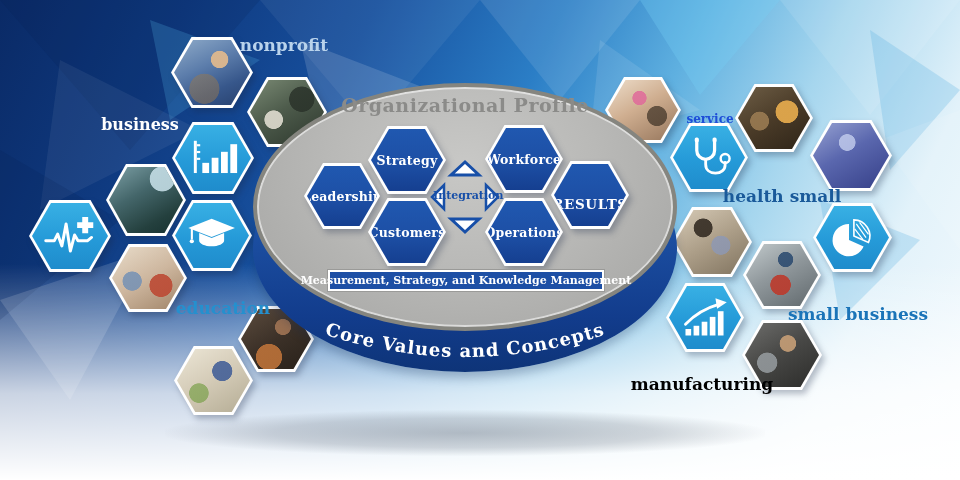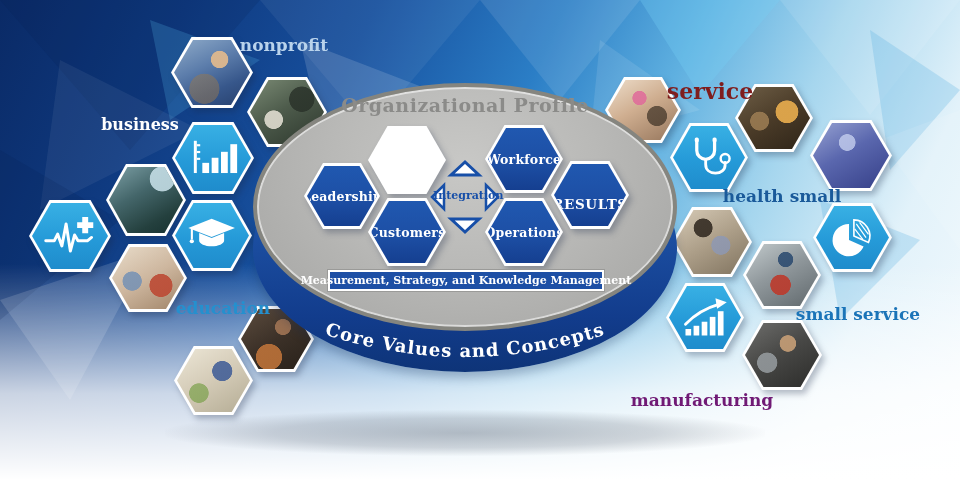--- a/index.html
+++ b/index.html
@@ -34,22 +34,22 @@
   .ph6{background:radial-gradient(circle at 62% 35%,rgba(60,90,150,.85) 0 16%,rgba(60,90,150,0) 17%),radial-gradient(circle at 30% 70%,rgba(122,160,74,.7) 0 14%,rgba(122,160,74,0) 15%),linear-gradient(150deg,#ece6d6 0%,#d3cab6 50%,#b4ac94 100%);}
   .ph7{background:radial-gradient(circle at 45% 30%,rgba(224,106,154,.85) 0 12%,rgba(224,106,154,0) 13%),radial-gradient(circle at 70% 60%,rgba(60,48,36,.7) 0 16%,rgba(60,48,36,0) 17%),linear-gradient(150deg,#edddca 0%,#cfae90 45%,#96765c 100%);}
   .ph8{background:radial-gradient(circle at 68% 40%,rgba(226,168,76,.95) 0 18%,rgba(226,168,76,0) 19%),radial-gradient(circle at 30% 55%,rgba(158,126,84,.85) 0 15%,rgba(158,126,84,0) 16%),linear-gradient(150deg,#6e5e46 0%,#4a3b28 50%,#2e2418 100%);}
   .ph9{background:radial-gradient(circle at 45% 30%,rgba(196,206,238,.8) 0 13%,rgba(196,206,238,0) 14%),linear-gradient(150deg,#97a2d2 0%,#5a67ae 45%,#353f88 100%);}
   .ph10{background:radial-gradient(circle at 38% 28%,rgba(44,36,28,.85) 0 14%,rgba(44,36,28,0) 15%),radial-gradient(circle at 62% 55%,rgba(140,152,182,.8) 0 16%,rgba(140,152,182,0) 17%),linear-gradient(150deg,#d6cab6 0%,#ac9e88 50%,#80735f 100%);}
   .ph11{background:radial-gradient(circle at 48% 66%,rgba(188,58,44,.9) 0 18%,rgba(188,58,44,0) 19%),radial-gradient(circle at 55% 25%,rgba(40,72,110,.85) 0 12%,rgba(40,72,110,0) 13%),linear-gradient(150deg,#c2cacc 0%,#90989c 45%,#60686c 100%);}
   .ph12{background:radial-gradient(circle at 58% 32%,rgba(198,158,118,.9) 0 13%,rgba(198,158,118,0) 14%),radial-gradient(circle at 30% 62%,rgba(156,162,166,.8) 0 15%,rgba(156,162,166,0) 16%),linear-gradient(150deg,#6e6e6c 0%,#494947 45%,#2c2c2a 100%);}
   
   .seclbl{position:absolute;transform:translate(-50%,-50%);font-weight:700;white-space:nowrap;font-size:17px;}
   .lc-nonprofit{color:#b9d3ec;} .lc-business{color:#ffffff;font-size:16px;}
-  .lc-education{color:#2590ce;margin-left:12px;} .lc-service{color:#7f1d1d;font-size:22px;}
-  .lc-health{color:#1a5a9a;} .lc-small{color:#1b74b8;} .lc-manu{color:#701a75;margin-top:16px;}
+  .lc-education{color:#2590ce;margin-left:12px;} .lc-service{color:#1d4ed8;font-size:12px;margin-top:28px;}
+  .lc-health{color:#1a5a9a;} .lc-small{color:#1b74b8;} .lc-manu{color:#000000;}
   
   .shadow{position:absolute;left:165px;top:410px;width:600px;height:46px;
           background:radial-gradient(ellipse at 50% 50%,rgba(95,105,120,.42) 0%,rgba(95,105,120,.25) 45%,rgba(95,105,120,0) 72%);}
   .base-blue{position:absolute;left:253px;top:124px;width:424px;height:248px;border-radius:50%;
           background:linear-gradient(to bottom,#2760b2 0%,#1d51a4 40%,#123c8c 78%,#0e3478 100%);
           box-shadow:0 6px 10px rgba(20,40,80,.25);}
   .top-gray{position:absolute;left:253px;top:83px;width:424px;height:248px;border-radius:50%;
           box-sizing:border-box;border:4px solid #85857f;
           background:radial-gradient(ellipse at 50% 32%,#c8c8c6 0%,#b9b9b7 45%,#a9a9a7 85%,#a2a2a0 100%);
           box-shadow:inset 0 0 0 2px rgba(255,255,255,.55);}
@@ -212,36 +212,39 @@
         </svg>
     </div>
   </div>
   <div class="hex" style="left:742px;top:320px;width:80px;height:70px">
     <div class="hexw"></div>
       <div class="hexc ph12"></div>
   </div>
 
   <div class="seclbl lc-service" style="left:710px;top:91px">service</div>
   <div class="seclbl lc-health" style="left:782px;top:196px">health small</div>
-  <div class="seclbl lc-small" style="left:858px;top:314px">small service</div>
+  <div class="seclbl lc-small" style="left:858px;top:314px">small business</div>
   <div class="seclbl lc-manu" style="left:702px;top:384px">manufacturing</div>
 
   <div class="base-blue"></div>
   <div class="top-gray"></div>
 
   <div class="orgtitle">Organizational Profile</div>
 
   <div class="hex" style="left:304px;top:163px;width:76px;height:66px">
     <div class="hexw"></div>
     <div class="hexc corehex">
         <span class="lbl">Leadership</span>
       </div>
   </div>
   <div class="hex" style="left:368px;top:126px;width:78px;height:68px">
     <div class="hexw"></div>
+    <div class="hexc corehex">
+        <span class="lbl">Strategy</span>
+      </div>
   </div>
   <div class="hex" style="left:368px;top:198px;width:78px;height:68px">
     <div class="hexw"></div>
     <div class="hexc corehex">
         <span class="lbl">Customers</span>
       </div>
   </div>
   <div class="hex" style="left:485px;top:125px;width:78px;height:68px">
     <div class="hexw"></div>
     <div class="hexc corehex">

